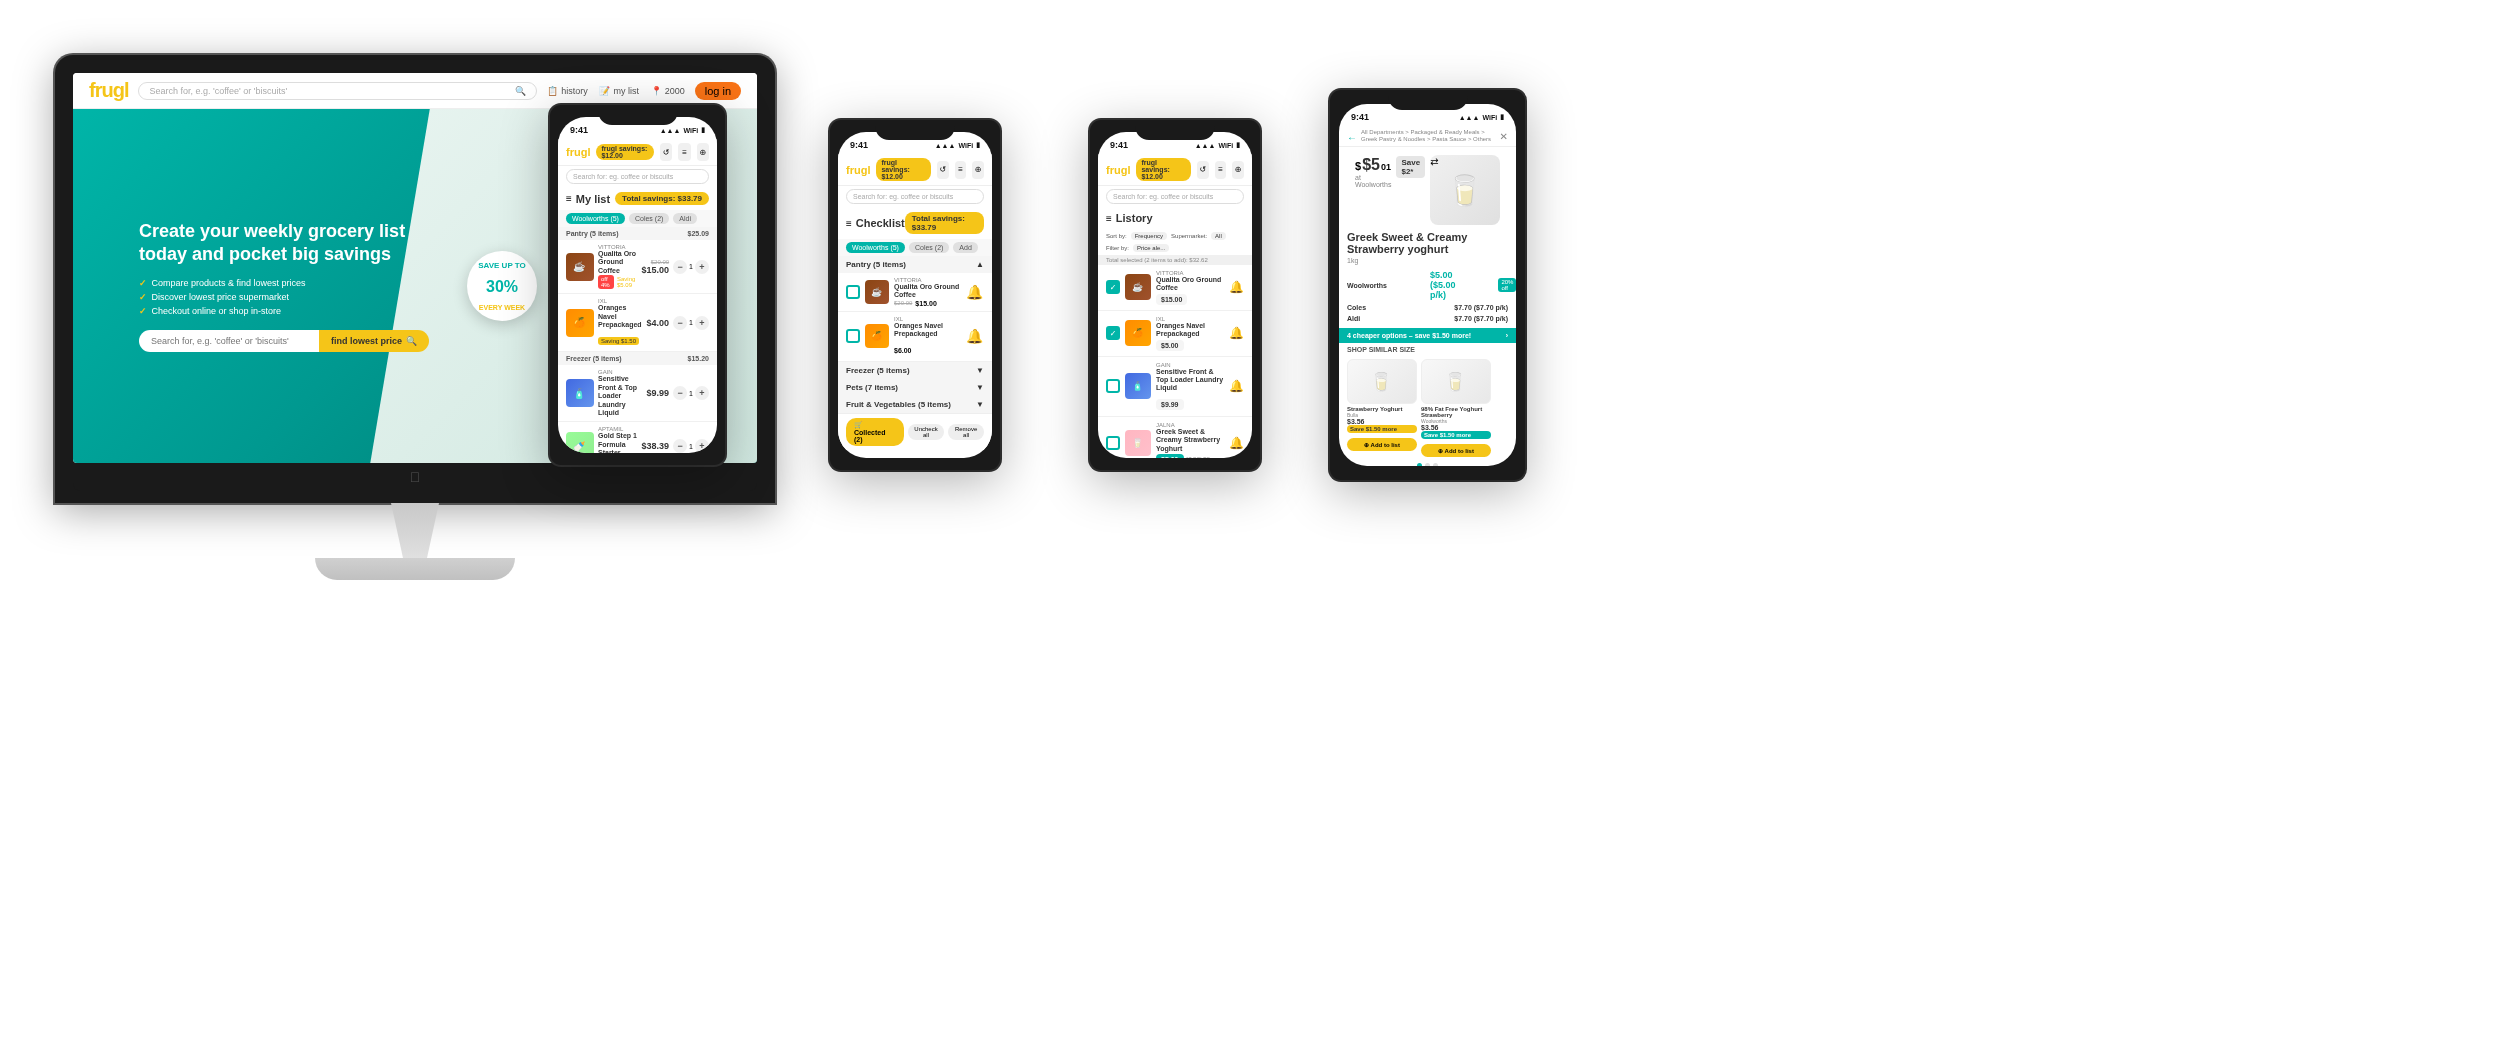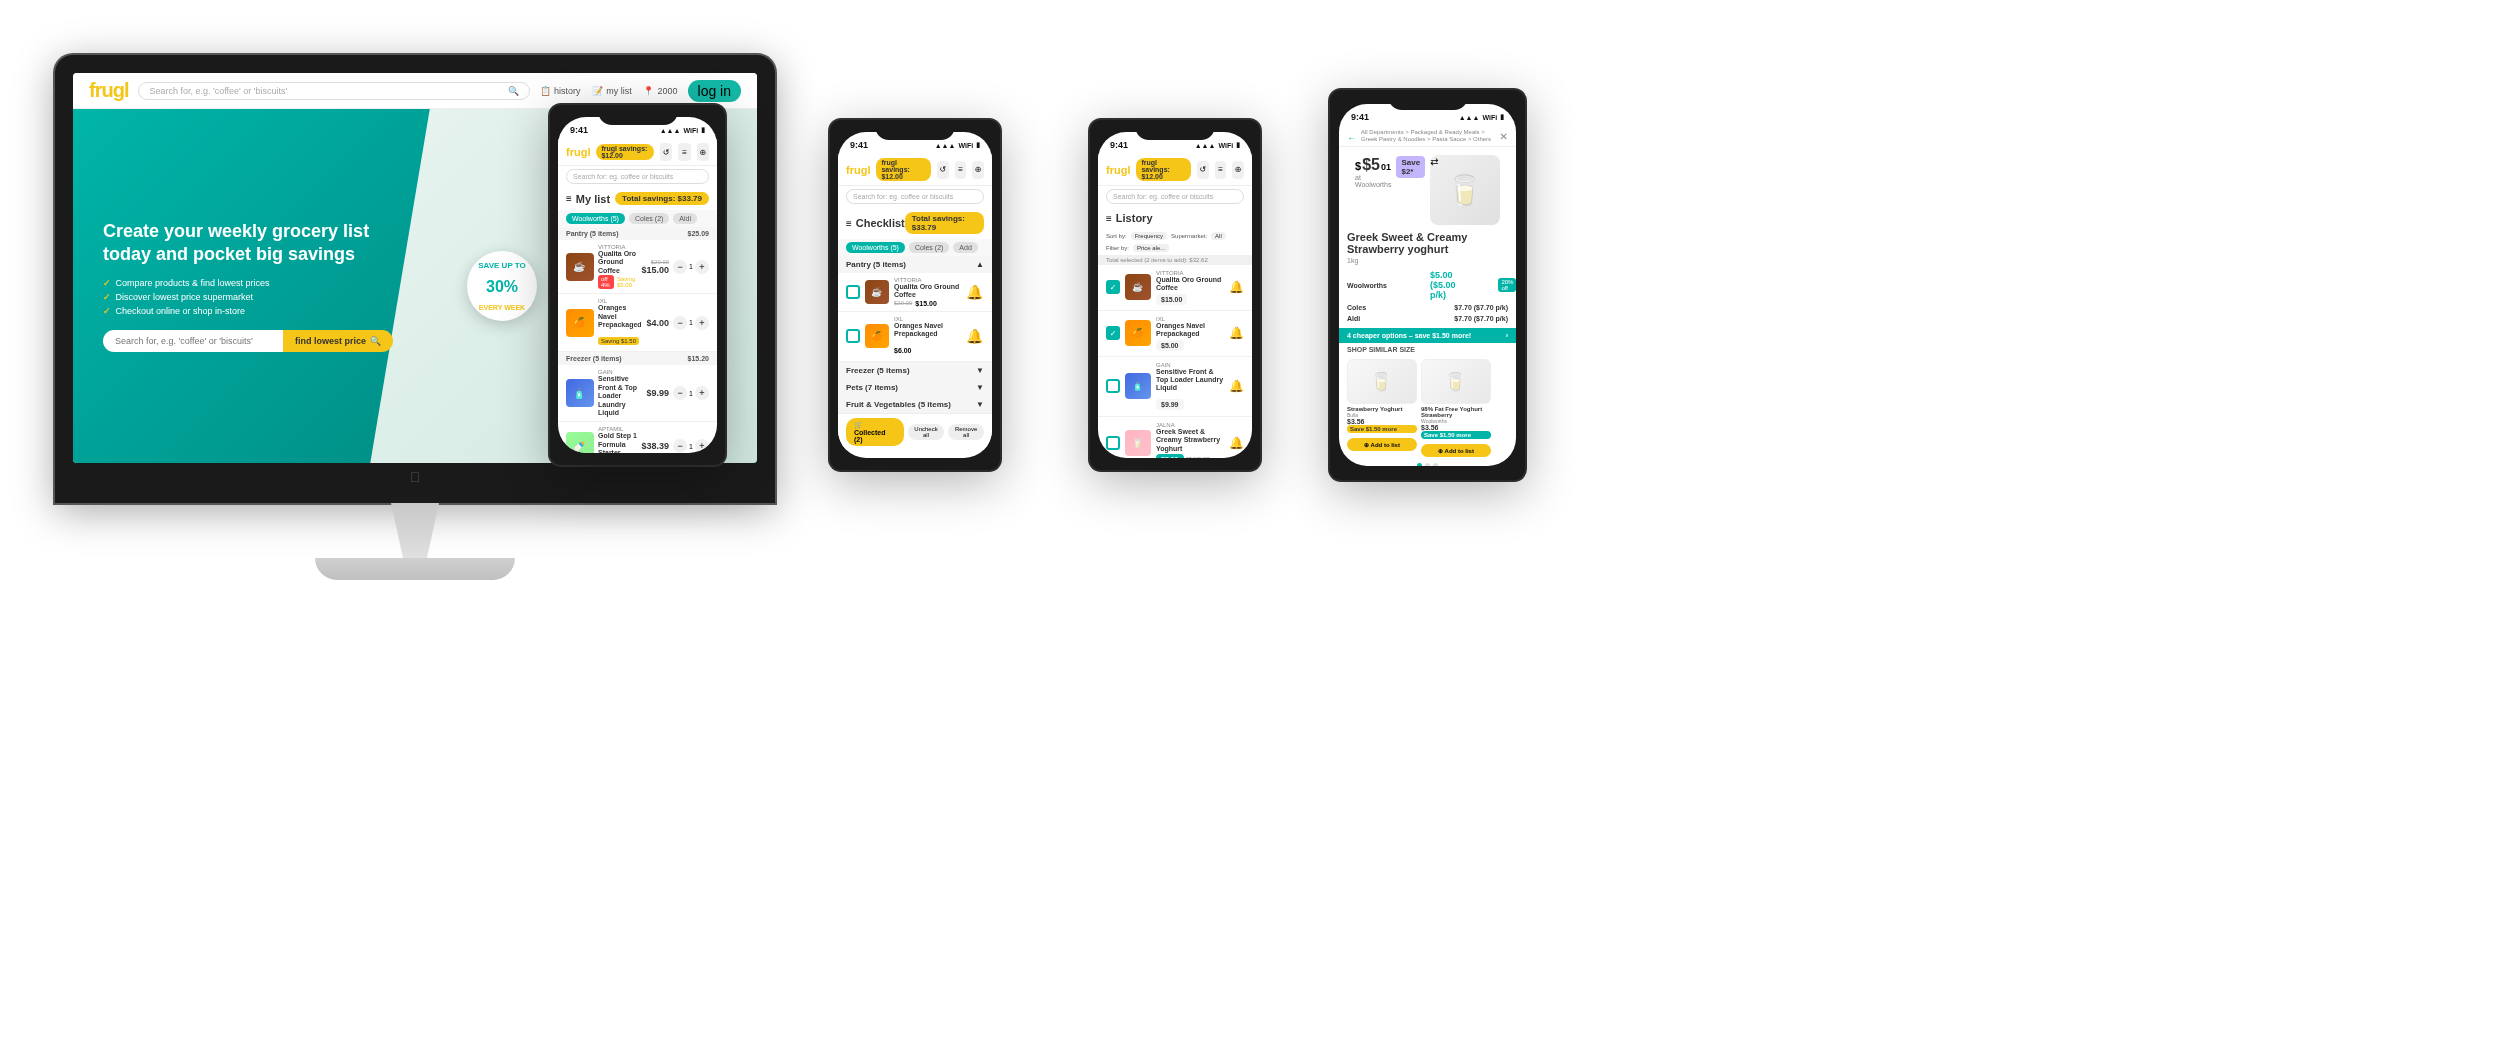--- a/index.html
+++ b/index.html
@@ -93,24 +93,24 @@
       color: #aaa;
     }
     .site-nav-links {
       display: flex;
       gap: 12px;
       font-size: 9px;
       color: #555;
     }
     .site-nav-link { cursor: pointer; }
     .site-nav-btn {
-      background: #14b8a6;
+      background: #f97316;
       border-radius: 12px;
       padding: 3px 10px;
-      font-size: 14px;
+      font-size: 11px;
       cursor: pointer;
     }
 
     .site-hero {
       flex: 1;
       background: linear-gradient(135deg, #00b5a8 0%, #009990 50%, #007a70 100%);
       position: relative;
       overflow: hidden;
       display: flex;
       align-items: center;
@@ -121,20 +121,21 @@
       right: -10px; top: 0; bottom: 0;
       width: 58%;
       background: linear-gradient(135deg, #e8f4f0 0%, #d0e8e0 100%);
       clip-path: polygon(15% 0%, 100% 0%, 100% 100%, 0% 100%);
     }
     .hero-content {
       position: relative;
       z-index: 2;
       color: #fff;
       max-width: 52%;
+      margin-left: 36px;
     }
     .hero-title {
       font-size: 18px;
       font-weight: 800;
       line-height: 1.3;
       margin-bottom: 12px;
     }
     .hero-bullets {
       list-style: none;
       margin-bottom: 14px;
@@ -558,21 +559,21 @@
       display: flex;
       align-items: flex-start;
       gap: 5px;
     }
     .pd-price-big {
       font-size: 16px;
       font-weight: 900;
       color: #333;
     }
     .pd-save-badge {
-      background: #c4b5fd;
+      background: #e5e5e5;
       border-radius: 4px;
       padding: 2px 5px;
       font-size: 8px;
       font-weight: 700;
       color: #333;
     }
     .pd-store { font-size: 7px; color: #888; }
     .pd-product-name {
       font-size: 11px;
       font-weight: 700;

